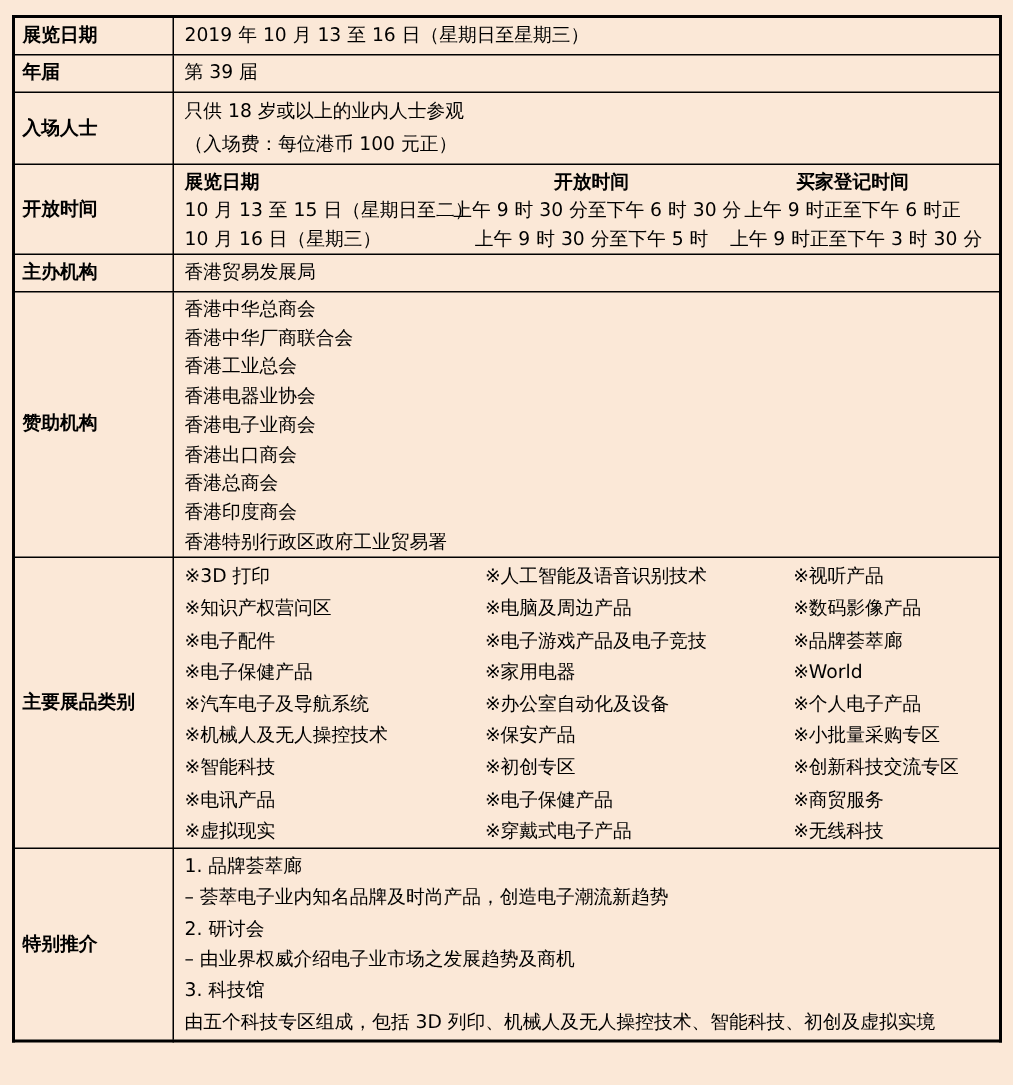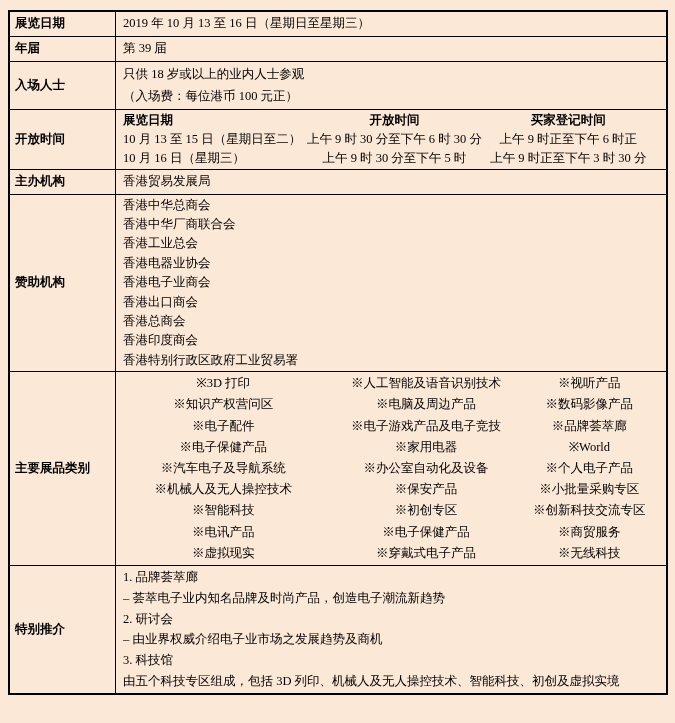--- a/index.html
+++ b/index.html
@@ -23,21 +23,21 @@
     vertical-align: middle;
     overflow: hidden;
   }
   table.fact th {
     width: 97px;
     font-weight: bold;
     text-align: left;
     padding: 1px 3px 1px 5px;
     white-space: nowrap;
   }
-  table.fact td { padding: 1px 16px 1px 7px; font-family: Liberation Serif, serif; }
+  table.fact td { padding: 1px 16px 1px 7px; }
   tr.h25 { height: 25px; }
   tr.h48 { height: 48px; }
   tr.h57 { height: 57px; }
   tr.h175 { height: 175px; }
   tr.h191 { height: 191px; }
   tr.h125 { height: 125px; }
   .line22 { line-height: 22px; white-space: nowrap; }
   
   .hours-grid {
     display: grid;
@@ -46,21 +46,20 @@
   }
   .hours-grid .hh { font-weight: bold; }
   .hours-grid .center { text-align: center; }
   .hours-grid > div { white-space: nowrap; }
   
   .sponsor-list > div { line-height: 19.4px; white-space: nowrap; }
   
   .cat-grid {
     display: grid;
     grid-template-columns: 38% 39% 23%;
-    text-align: center;
   }
   .cat-grid .cat-col > div { line-height: 21.2px; white-space: nowrap; }
   
   .highlight-list > div { line-height: 20.8px; white-space: nowrap; }
 </style>
 </head>
 <body>
 
 <div class="wrap">
   <table class="fact">

